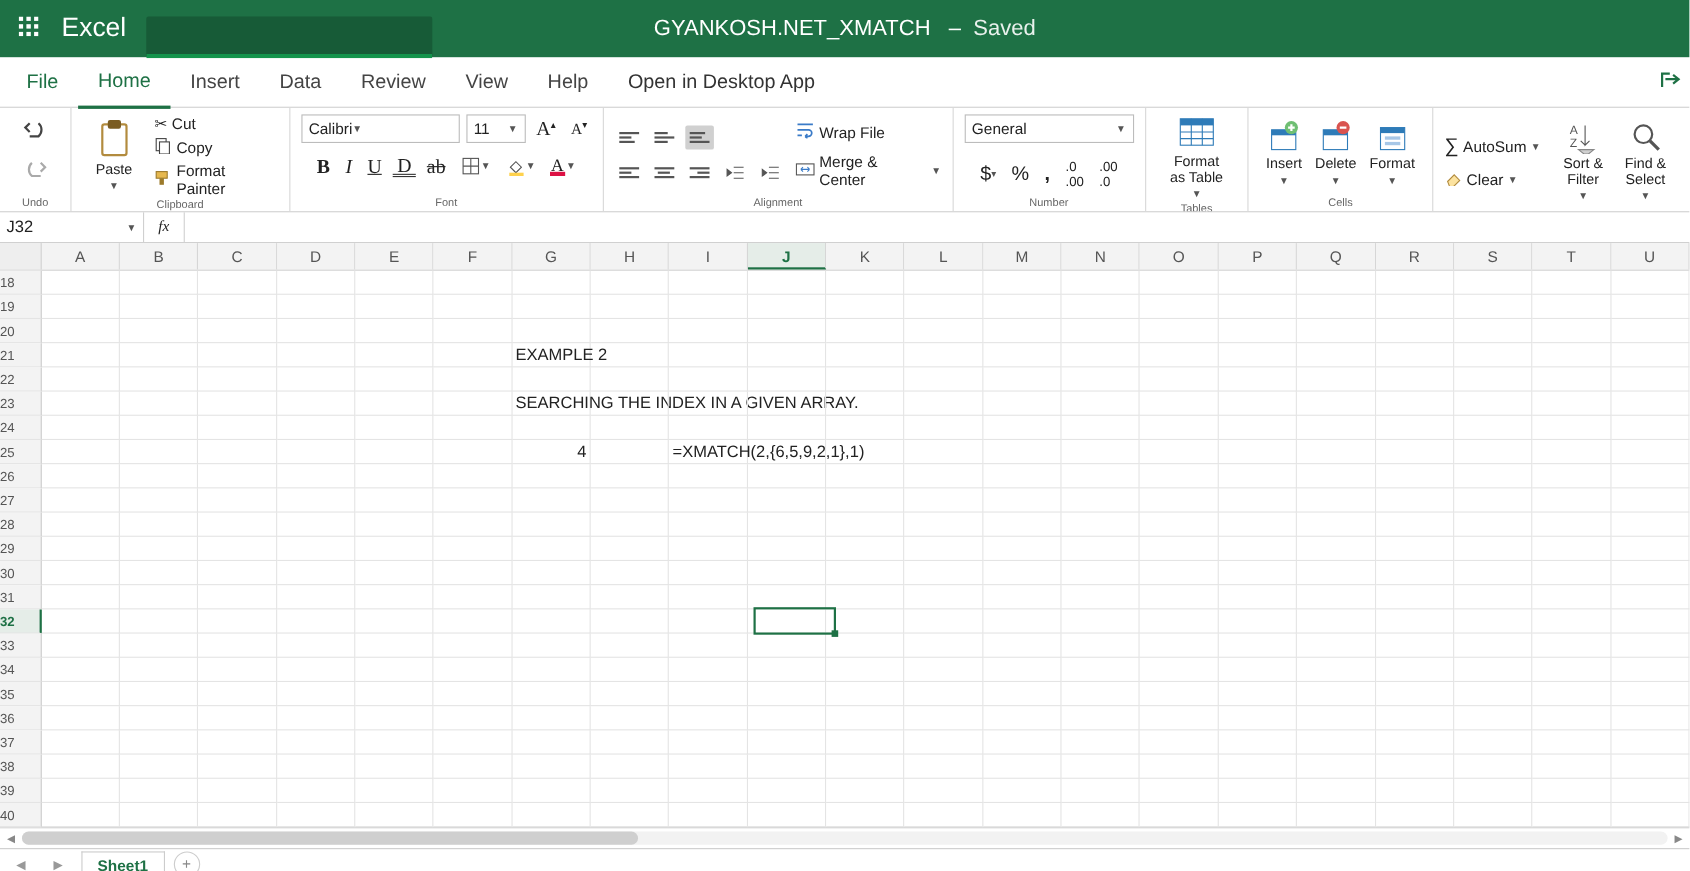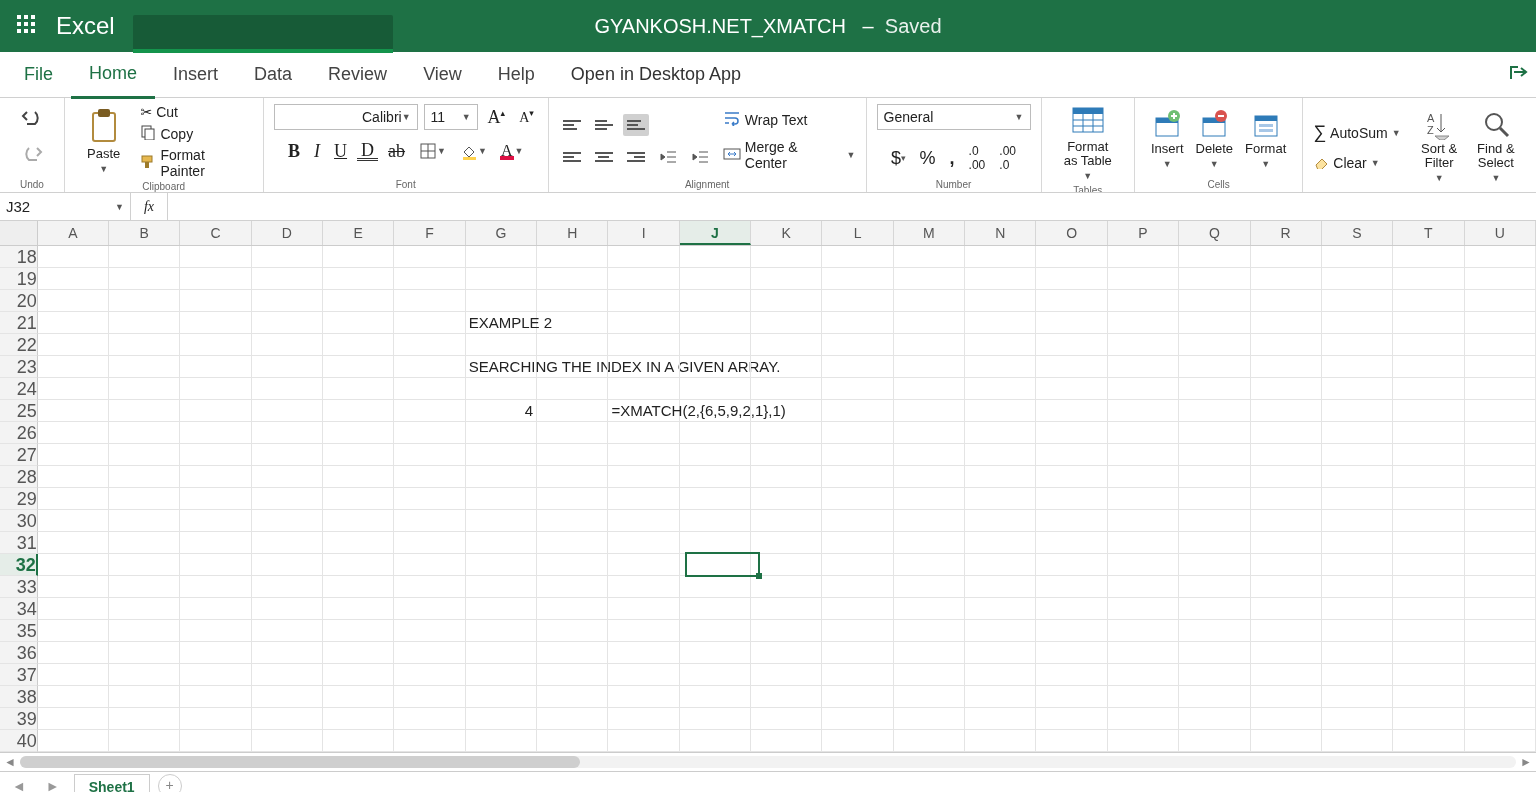--- a/index.html
+++ b/index.html
@@ -41,21 +41,21 @@
   .vbig .cap { margin-top:2px; }
   .dd { font-size:9px; color:#555; }
   .ibtn { cursor:pointer; padding:4px; display:inline-flex; align-items:center;
           justify-content:center; border-radius:2px; }
   .ibtn.sel { background:#d0d0d0; }
   .col { display:flex; flex-direction:column; gap:4px; }
   .row { display:flex; align-items:center; gap:6px; }
   .clip-line { display:flex; align-items:center; gap:4px; font-size:14px; cursor:pointer; }
   .font-box, .size-box, .num-box { border:1px solid #bcbcbc; background:#fff;
         height:24px; display:flex; align-items:center; padding:0 6px; font-size:14px; cursor:pointer; }
-  .font-box { width:130px; justify-content:flex-end; }
+  .font-box { width:130px; justify-content:flex-start; }
   .size-box { width:40px; justify-content:space-between; }
   .num-box  { width:140px; justify-content:space-between; }
   .txtbtn { font-family:"Times New Roman",serif; font-size:18px; cursor:pointer;
             padding:2px 4px; }
   .strike { text-decoration:line-through; }
   .underline { text-decoration:underline; }
   .double-u { border-bottom:3px double #333; line-height:12px; }
   
   .al { width:18px; height:14px; display:inline-block; }
   .al span { display:block; height:2px; background:#555; margin:2px 0; }
@@ -70,22 +70,22 @@
              font-family:"Times New Roman",serif; cursor:pointer; }
   .fxinput { flex:1; padding:0 8px; display:flex; align-items:center; cursor:text; }
   
   .sheet { position:relative; }
   .colhdrs { display:flex; height:24px; border-bottom:1px solid #ccc; background:#f3f3f3; }
   .rowhdr-spacer { width:38px; border-right:1px solid #ccc; background:#eee; box-sizing:border-box; }
   .ch { width:72px; text-align:center; border-right:1px solid #d6d6d6; font-size:14px;
         color:#555; line-height:24px; box-sizing:border-box; background:#f3f3f3; cursor:pointer;}
   .ch.sel { background:#e5ede8; border-bottom:2px solid #1e7145; color:#1e7145; font-weight:600; }
   .gridrow { display:flex; height:22px; }
-  .rh { width:38px; text-align:right; border-right:1px solid #ccc;
-        border-bottom:1px solid #e4e4e4; font-size:18px; color:#555; line-height:22px;
+  .rh { width:38px; text-align:left; border-right:1px solid #ccc;
+        border-bottom:1px solid #e4e4e4; font-size:12px; color:#555; line-height:22px;
         background:#f3f3f3; box-sizing:border-box; cursor:pointer; }
   .rh.sel { background:#e5ede8; border-right:2px solid #1e7145; color:#1e7145; font-weight:600; }
   .cell { width:72px; border-right:1px solid #e4e4e4; border-bottom:1px solid #e4e4e4;
           box-sizing:border-box; position:relative; }
   
   .ov { position:absolute; top:0; left:3px; right:auto; white-space:nowrap; font-size:15px;
         line-height:22px; color:#222; pointer-events:none; }
   .ov.right { left:auto; right:3px; }
   .cursor { position:absolute; border:2px solid #1e7145; background:transparent;
             pointer-events:none; }
@@ -308,21 +308,21 @@
                 <path d="M2 4l4 3-4 3zM8 2h9M8 7h9M8 12h9" stroke="#555" fill="#555"></path>
               </svg>
             </span>
         </div>
       </div>
       <div class="col" style="gap:10px">
         <div class="clip-line">
           <span><svg width="18" height="16">
                 <path d="M2 3h14M2 8h10a3 3 0 0 1 0 6h-3m0 0l2-2m-2 2l2 2M2 13h4" stroke="#3a7bc8" fill="none" stroke-width="1.5"></path>
               </svg></span>
-          <span>Wrap Text</span>
+          <span>Wrap File</span>
         </div>
         <div class="clip-line">
           <span><svg width="18" height="16">
                 <rect x="1" y="3" width="16" height="10" fill="none" stroke="#555"></rect>
                 <path d="M5 8h8M5 8l2-2M5 8l2 2M13 8l-2-2M13 8l-2 2" stroke="#3a7bc8" fill="none"></path>
               </svg></span>
           <span>Merge &amp; Center</span>
           <span class="dd">▼</span>
         </div>
       </div>

